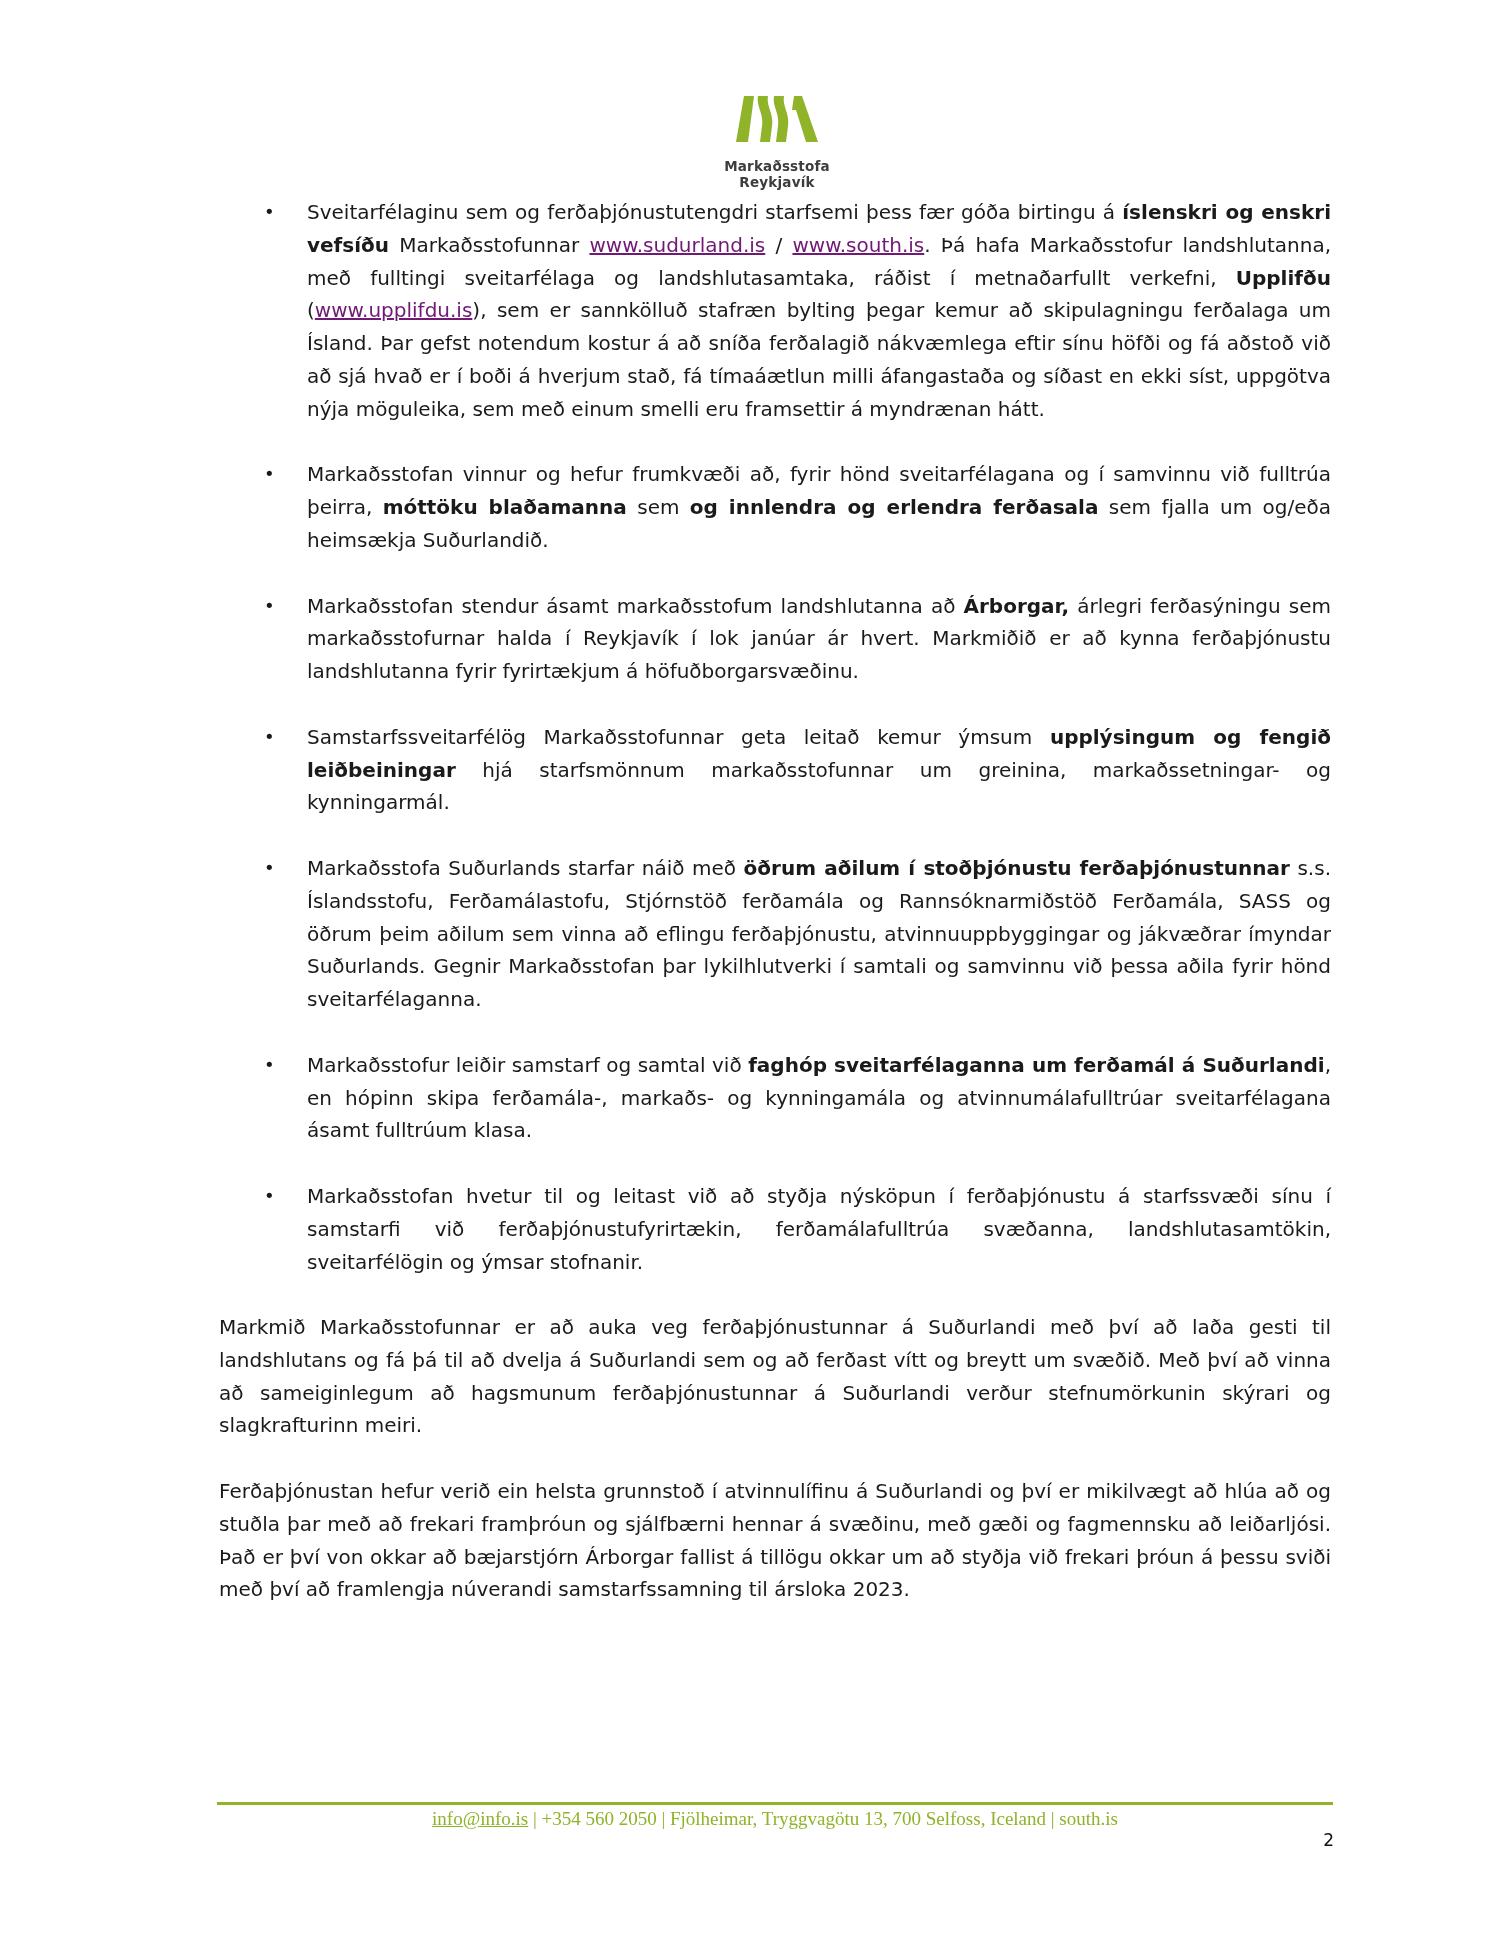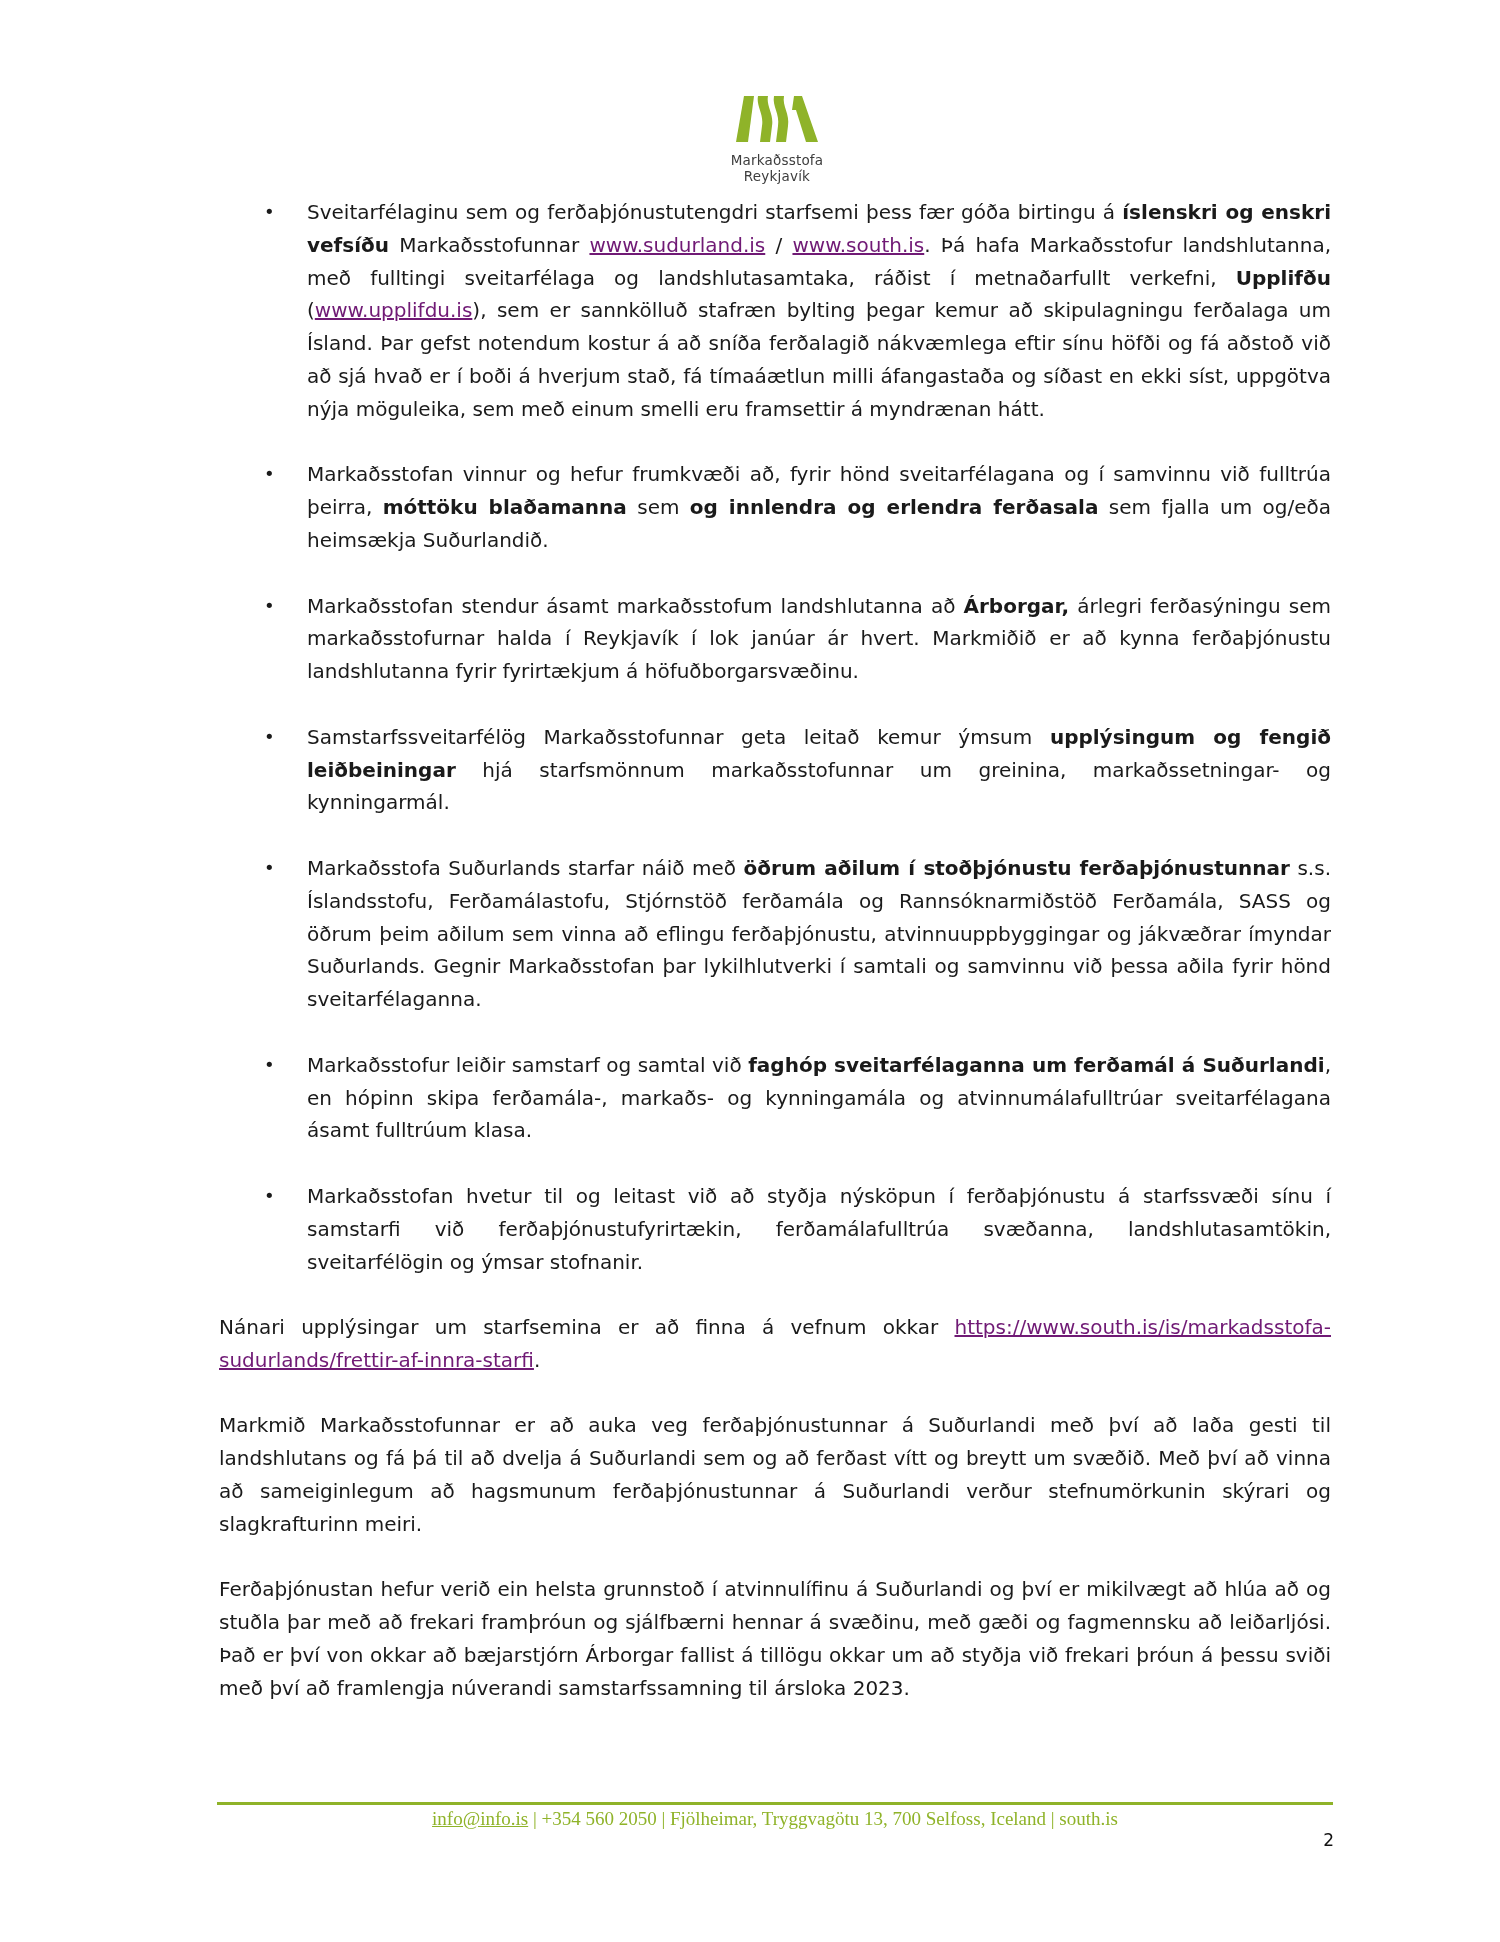--- a/index.html
+++ b/index.html
@@ -1,21 +1,21 @@
 <!DOCTYPE html>
 <html><head>
 <meta charset="utf-8">
 <style>
   html, body { margin: 0; padding: 0; background: #ffffff; }
   body { width: 1500px; height: 1942px; position: relative; overflow: hidden;
          font-family: "DejaVu Sans", "Liberation Sans", sans-serif; color: #1a1a1a; }
   .logo { position: absolute; left: 712px; top: 96px; width: 130px; text-align: center; }
   .logo svg { display: block; margin: 0 auto; }
-  .logo-text { font-family: "DejaVu Sans", sans-serif; font-weight: normal; color: #3d3d3d;
-               font-size: 13.5px; line-height: 16px; letter-spacing: 0.2px; margin-top: 10px; }
+  .logo-text { font-family: "DejaVu Sans", sans-serif; font-weight: bold; color: #3d3d3d;
+               font-size: 13.5px; line-height: 16px; letter-spacing: 0.2px; margin-top: 16px; }
   .content { position: absolute; left: 219px; top: 196px; width: 1112px;
              font-size: 20px; line-height: 32.8px; text-align: justify; }
   ul.bullets { list-style: none; margin: 0; padding: 0; }
   ul.bullets li { position: relative; padding-left: 88px; margin-bottom: 32.8px; }
   ul.bullets li .bullet { position: absolute; left: 45px; top: 0; font-size: 18px; }
   p { margin: 0 0 32.8px 0; }
   b { font-weight: bold; }
   a { color: #701a75; text-decoration: underline; }
   .footer-line { position: absolute; left: 217px; top: 1802px; width: 1116px; height: 3px; background: #8fb329; }
   .footer-text { position: absolute; left: 217px; top: 1808px; width: 1116px; text-align: center;
@@ -44,21 +44,20 @@
   <ul class="bullets" id="bullet-list">
       <li><span class="bullet">•</span><span>Sveitarfélaginu sem og ferðaþjónustutengdri starfsemi þess fær góða birtingu á </span><b>íslenskri og enskri vefsíðu</b><span> Markaðsstofunnar </span><a href="#">www.sudurland.is</a><span> / </span><a href="#">www.south.is</a><span>. Þá hafa Markaðsstofur landshlutanna, með fulltingi sveitarfélaga og landshlutasamtaka, ráðist í metnaðarfullt verkefni, </span><b>Upplifðu</b><span> (</span><a href="#">www.upplifdu.is</a><span>), sem er sannkölluð stafræn bylting þegar kemur að skipulagningu ferðalaga um Ísland. Þar gefst notendum kostur á að sníða ferðalagið nákvæmlega eftir sínu höfði og fá aðstoð við að sjá hvað er í boði á hverjum stað, fá tímaáætlun milli áfangastaða og síðast en ekki síst, uppgötva nýja möguleika, sem með einum smelli eru framsettir á myndrænan hátt.</span></li>
       <li><span class="bullet">•</span><span>Markaðsstofan vinnur og hefur frumkvæði að, fyrir hönd sveitarfélagana og í samvinnu við fulltrúa þeirra, </span><b>móttöku blaðamanna</b><span> sem </span><b>og innlendra og erlendra ferðasala</b><span> sem fjalla um og/eða heimsækja Suðurlandið.</span></li>
       <li><span class="bullet">•</span><span>Markaðsstofan stendur ásamt markaðsstofum landshlutanna að </span><b>Árborgar,</b><span> árlegri ferðasýningu sem markaðsstofurnar halda í Reykjavík í lok janúar ár hvert. Markmiðið er að kynna ferðaþjónustu landshlutanna fyrir fyrirtækjum á höfuðborgarsvæðinu.</span></li>
       <li><span class="bullet">•</span><span>Samstarfssveitarfélög Markaðsstofunnar geta leitað kemur ýmsum </span><b>upplýsingum og fengið leiðbeiningar</b><span> hjá starfsmönnum markaðsstofunnar um greinina, markaðssetningar- og kynningarmál.</span></li>
       <li><span class="bullet">•</span><span>Markaðsstofa Suðurlands starfar náið með </span><b>öðrum aðilum í stoðþjónustu ferðaþjónustunnar</b><span> s.s. Íslandsstofu, Ferðamálastofu, Stjórnstöð ferðamála og Rannsóknarmiðstöð Ferðamála, SASS og öðrum þeim aðilum sem vinna að eflingu ferðaþjónustu, atvinnuuppbyggingar og jákvæðrar ímyndar Suðurlands. Gegnir Markaðsstofan þar lykilhlutverki í samtali og samvinnu við þessa aðila fyrir hönd sveitarfélaganna.</span></li>
       <li><span class="bullet">•</span><span>Markaðsstofur leiðir samstarf og samtal við </span><b>faghóp sveitarfélaganna um ferðamál á Suðurlandi</b><span>, en hópinn skipa ferðamála-, markaðs- og kynningamála og atvinnumálafulltrúar sveitarfélagana ásamt fulltrúum klasa.</span></li>
       <li><span class="bullet">•</span><span>Markaðsstofan hvetur til og leitast við að styðja nýsköpun í ferðaþjónustu á starfssvæði sínu í samstarfi við ferðaþjónustufyrirtækin, ferðamálafulltrúa svæðanna, landshlutasamtökin, sveitarfélögin og ýmsar stofnanir.</span></li>
     </ul>
   <div id="para-list">
-      <p><span>Nánari upplýsingar um starfsemina er að finna á vefnum okkar </span><a href="#">https://www.south.is/is/markadsstofa-sudurlands/frettir-af-innra-starfi</a><span>.</span></p>
       <p><span>Markmið Markaðsstofunnar er að auka veg ferðaþjónustunnar á Suðurlandi með því að laða gesti til landshlutans og fá þá til að dvelja á Suðurlandi sem og  að ferðast vítt og breytt um svæðið. Með því að vinna að sameiginlegum að hagsmunum ferðaþjónustunnar á Suðurlandi verður stefnumörkunin skýrari og slagkrafturinn meiri.</span></p>
       <p><span>Ferðaþjónustan hefur verið ein helsta grunnstoð í atvinnulífinu á Suðurlandi og því er mikilvægt að hlúa að og stuðla þar með að frekari framþróun og sjálfbærni hennar á svæðinu, með gæði og fagmennsku að leiðarljósi. Það er því von okkar að bæjarstjórn Árborgar fallist á tillögu okkar um að styðja við frekari þróun á þessu sviði með því að framlengja núverandi samstarfssamning til ársloka 2023.</span></p>
     </div>
 </div>
 
 <div class="footer-line"></div>
 <div class="footer-text">
   <a href="#">info@info.is</a><span> | +354 560 2050 | Fjölheimar, Tryggvagötu 13, 700 Selfoss, Iceland | south.is</span>
 </div>
 <div class="page-num">2</div>

